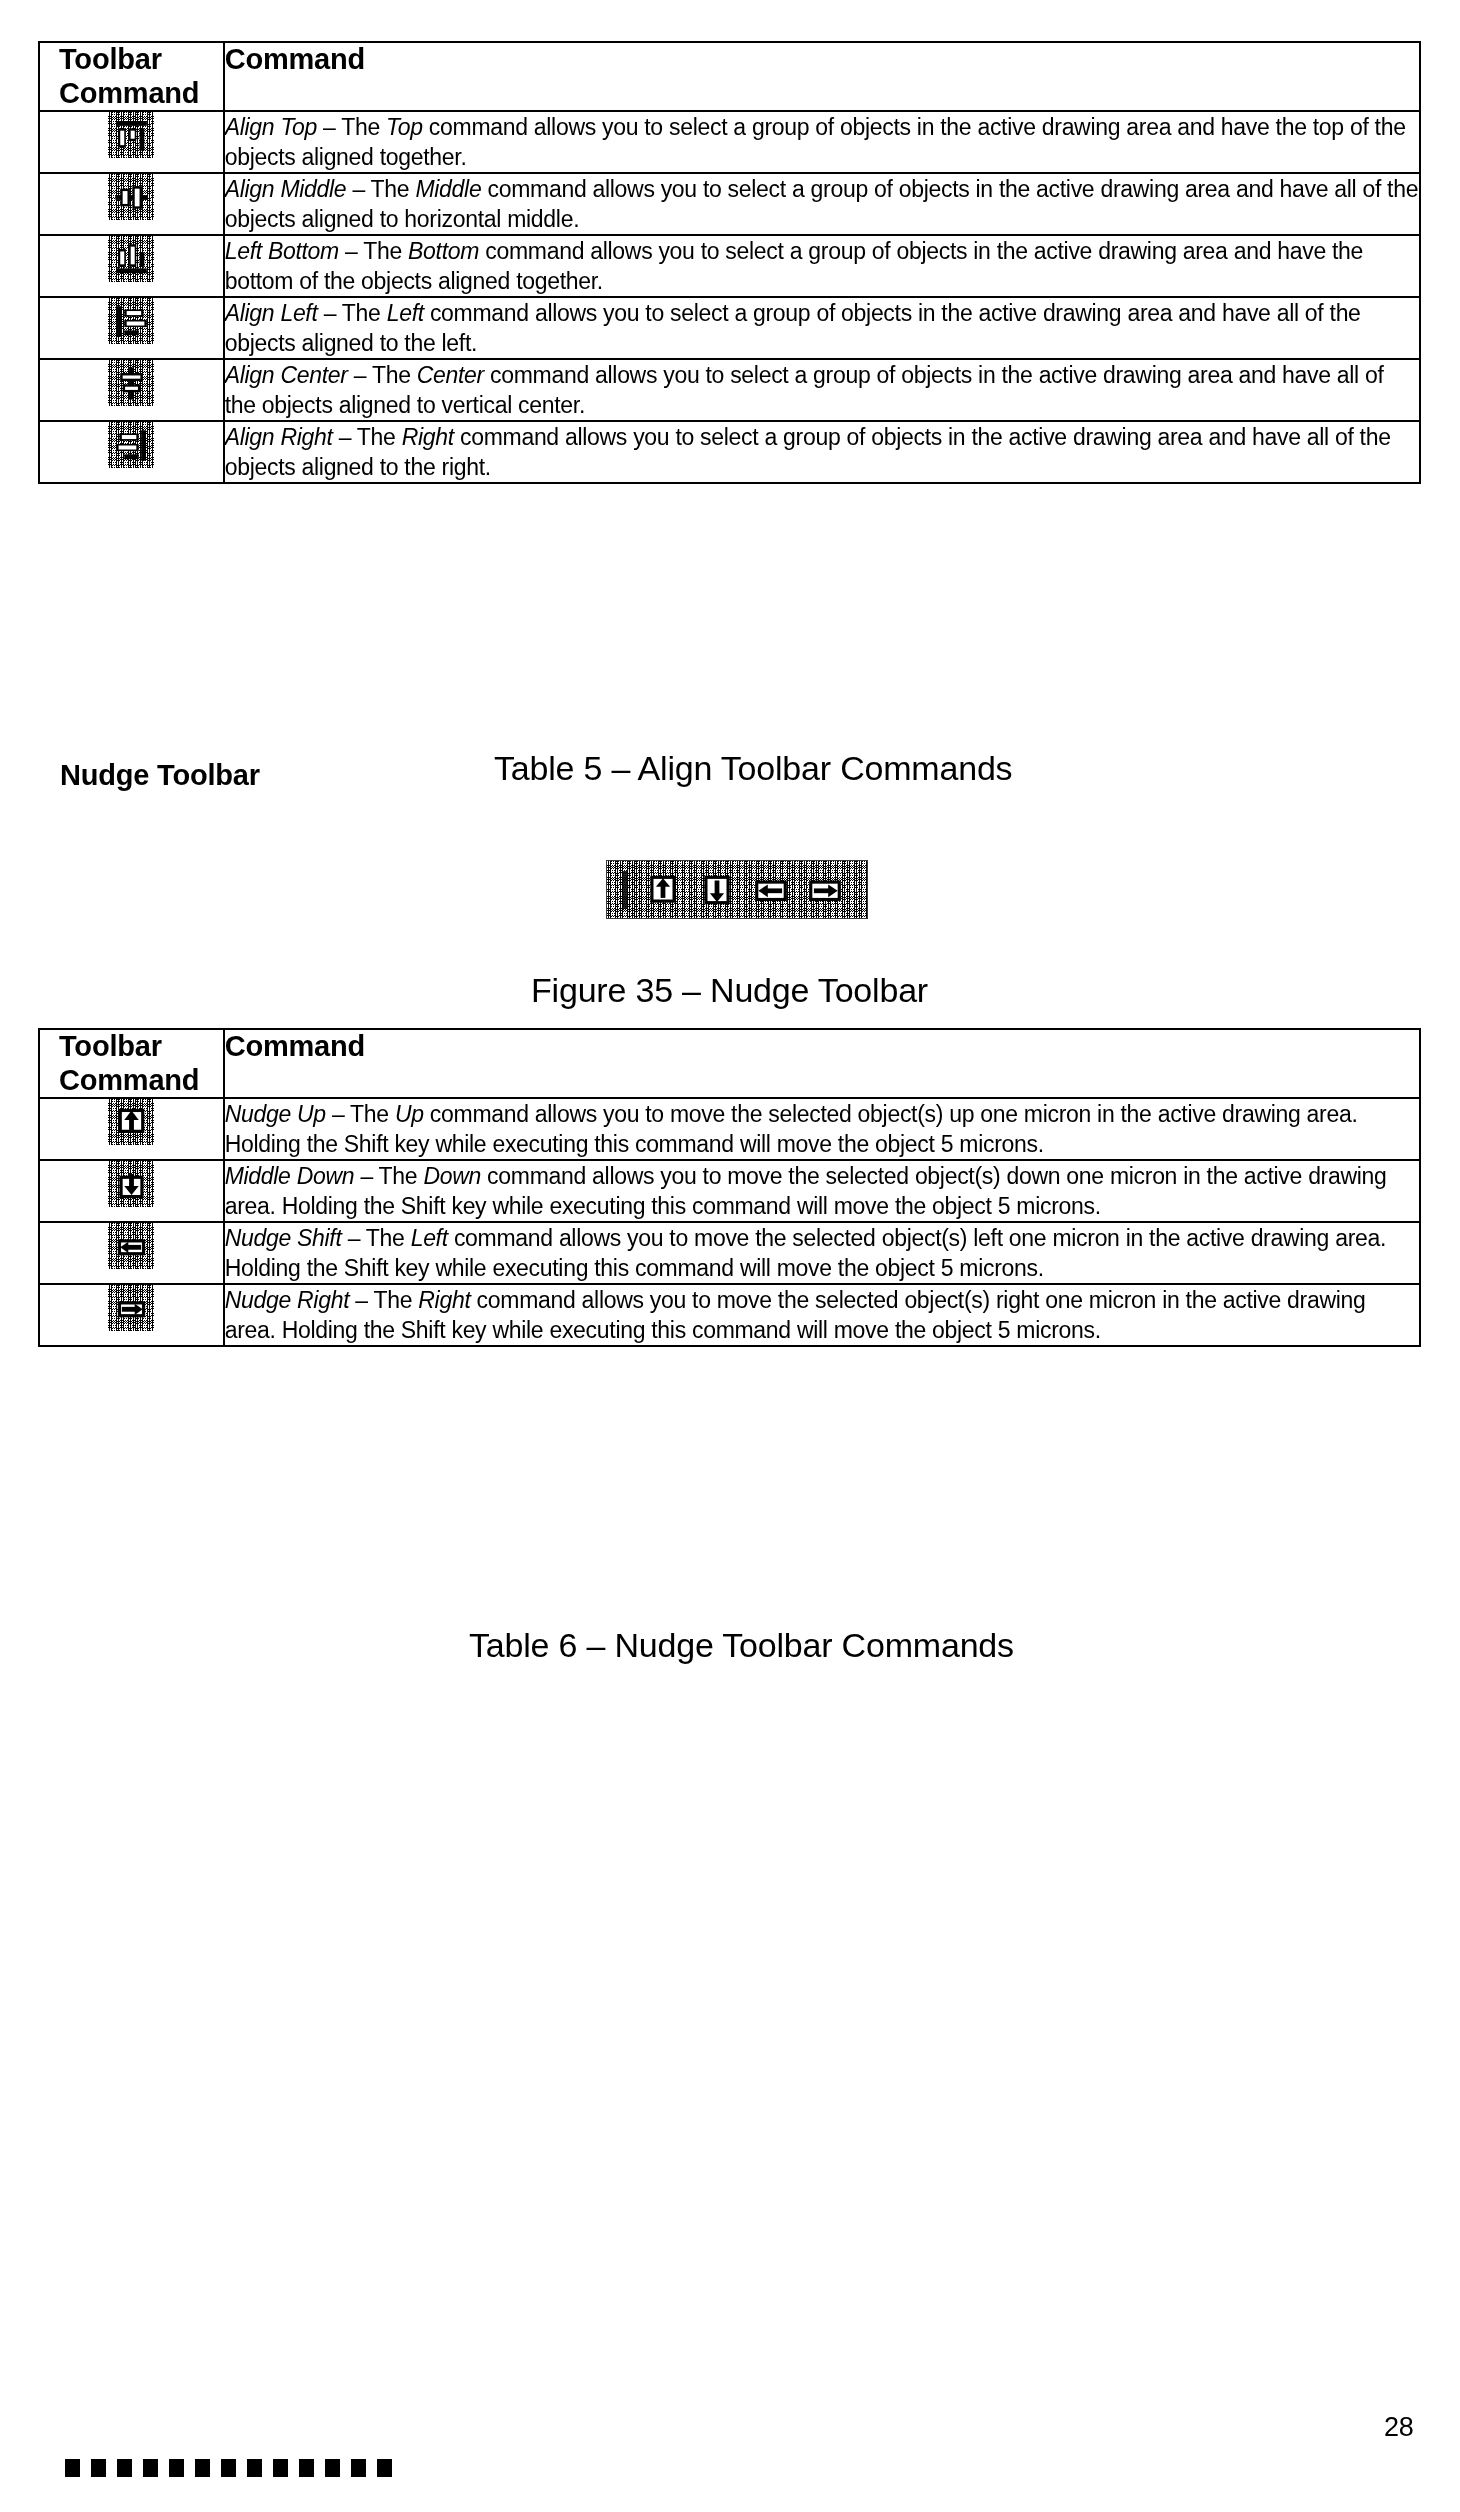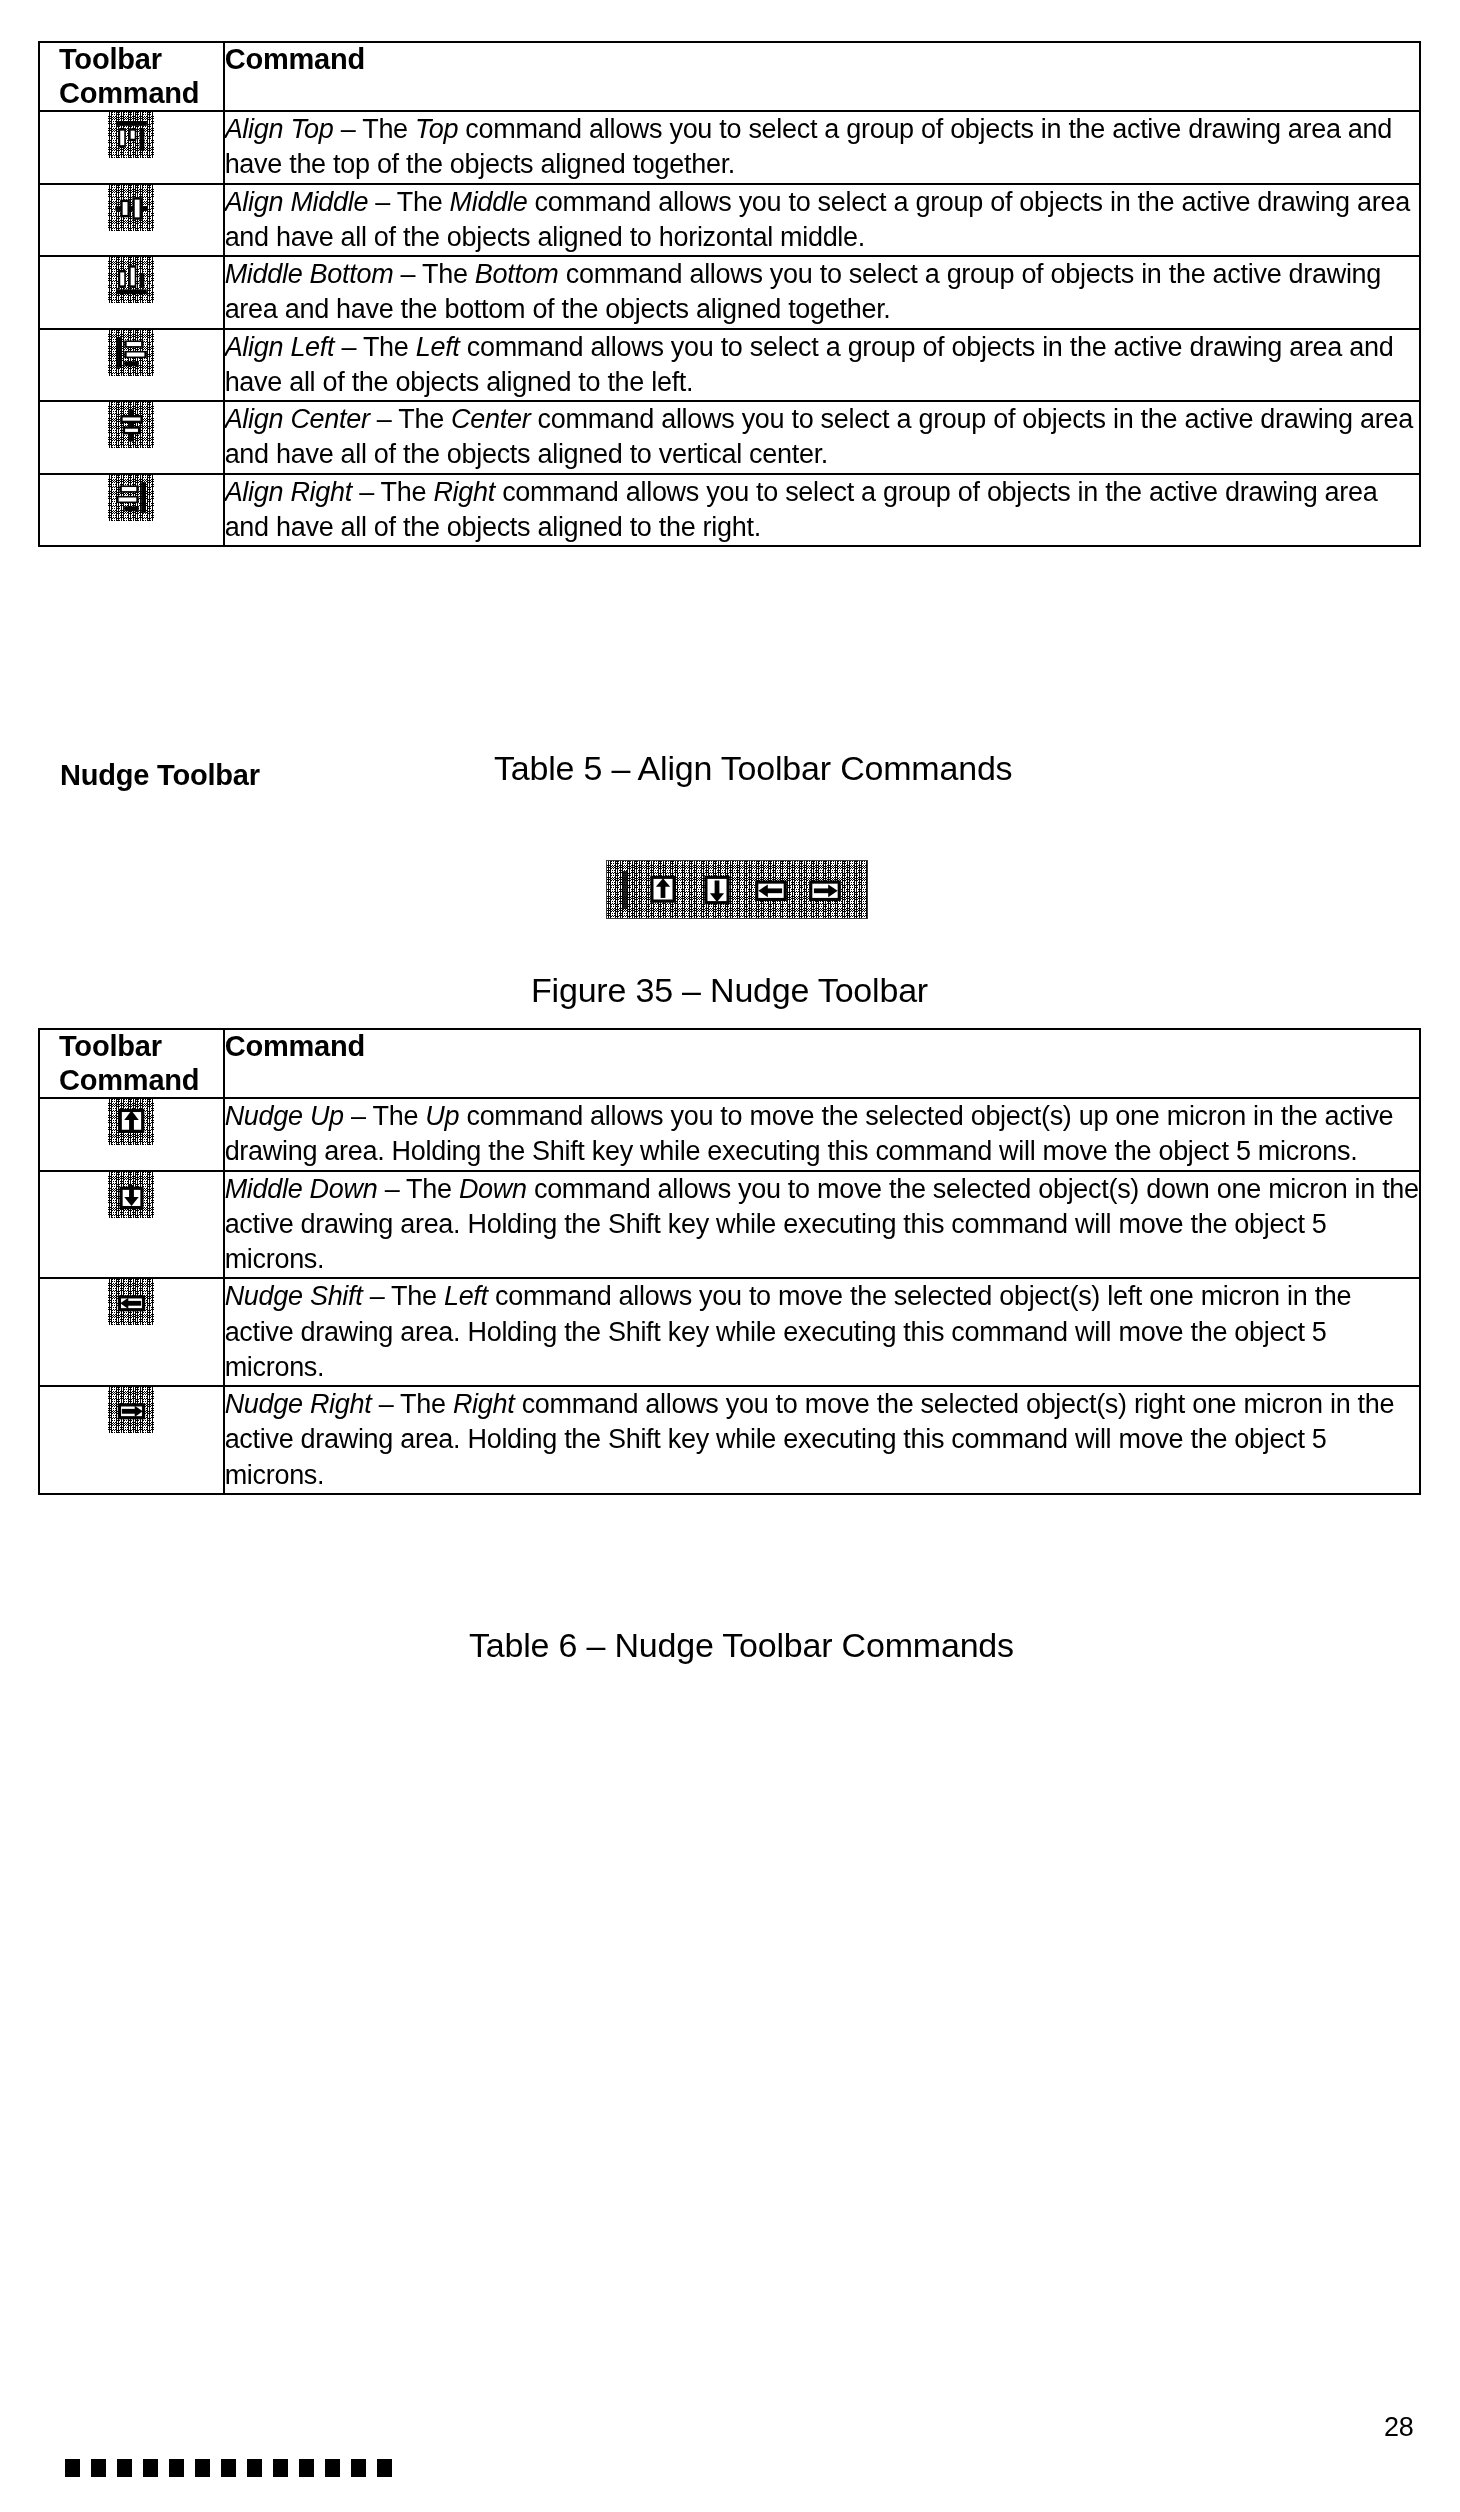--- a/index.html
+++ b/index.html
@@ -50,21 +50,21 @@
     letter-spacing: -0.2px;
   }
   th.hdr.icon-hdr { text-align: left; padding-left: 19px; }
 
   td.icon-cell {
     text-align: center;
     vertical-align: middle;
     padding: 8px 0;
   }
   td.desc-cell {
-    font-size: 27px;
+    font-size: 23px;
     line-height: 1.305;
     padding: 5.6px 11px 7.2px 17.5px;
     letter-spacing: -0.3px;
   }
   td.desc-cell .it { font-style: italic; }
 
   
   .tb-icon {
     position: relative;
     display: inline-block;
@@ -216,21 +216,21 @@
                 <rect x="7" y="10" width="9" height="22" fill="#000"></rect>
                 <rect x="20" y="4" width="9" height="28" fill="#000"></rect>
                 <rect x="33" y="14" width="6" height="18" fill="#000"></rect>
                 <rect x="9" y="13" width="5" height="16" fill="#fff"></rect>
                 <rect x="22" y="7" width="5" height="22" fill="#fff"></rect>
               </svg>
             </span>
           </span>
         </td>
         <td class="desc-cell">
-          <span class="it">Middle Bottom</span><span> – </span><span>The </span><span class="it">Bottom</span><span> command allows you to select a group of objects in the active drawing area and have the bottom of the objects aligned together.</span>
+          <span class="it">Left Bottom</span><span> – </span><span>The </span><span class="it">Bottom</span><span> command allows you to select a group of objects in the active drawing area and have the bottom of the objects aligned together.</span>
         </td>
       </tr>
 
       <tr>
         <td class="icon-cell">
           <span class="tb-icon">
             <span class="glyph">
               <svg viewBox="0 0 46 46">
                 <rect x="5" y="4" width="6" height="38" fill="#000"></rect>
                 <rect x="14" y="8" width="24" height="9" fill="#000"></rect>

